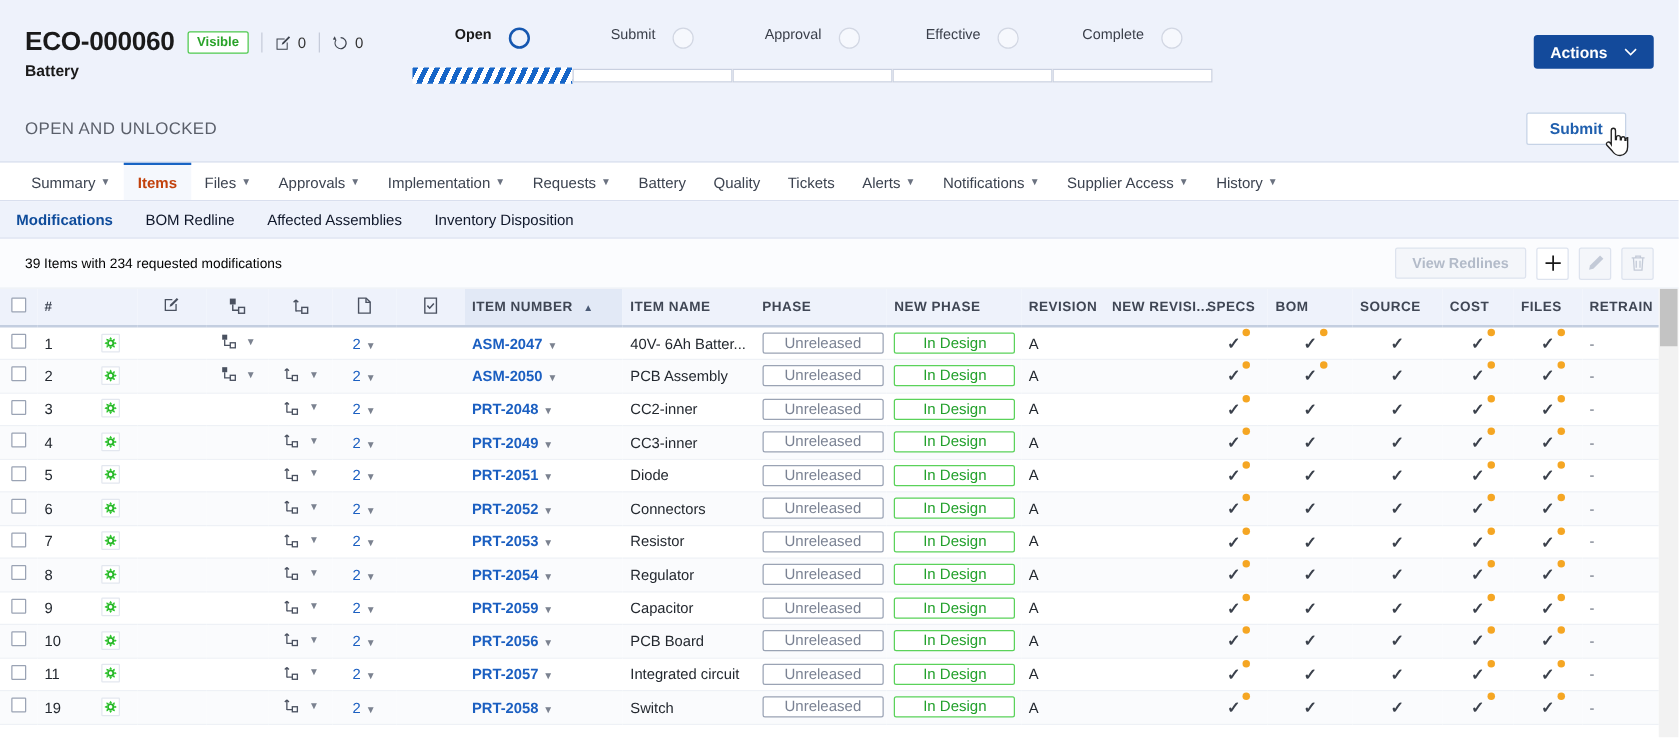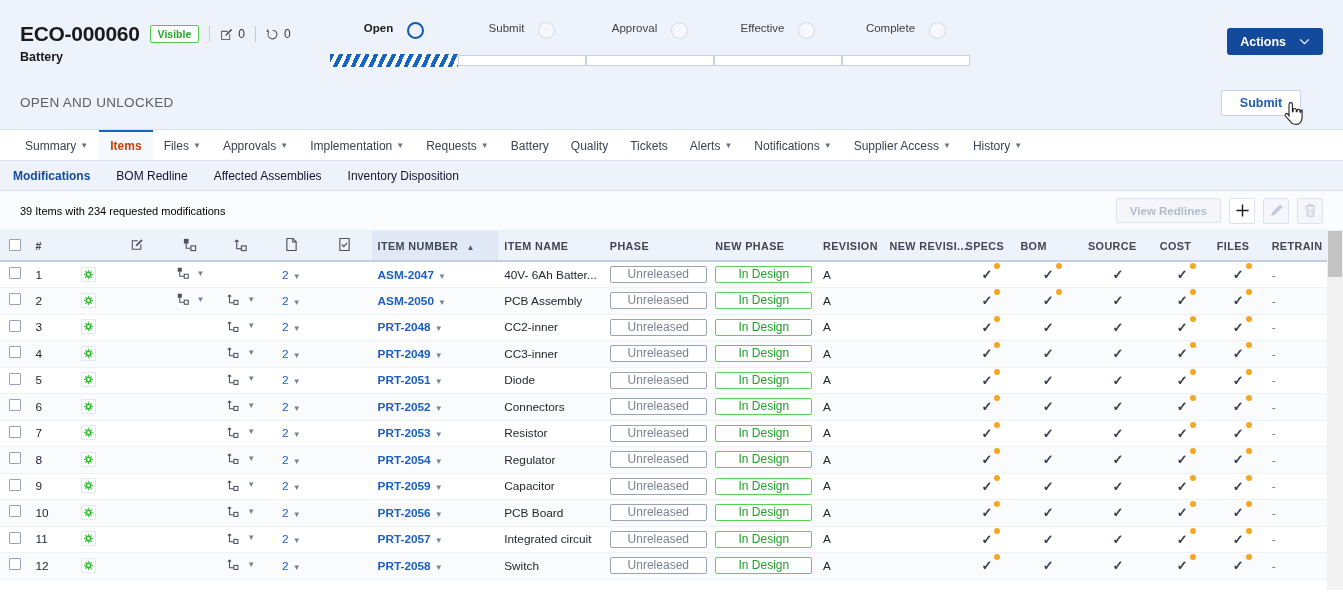--- a/index.html
+++ b/index.html
@@ -761,21 +761,21 @@
             <td></td>
             <td class="c-center"><span class="chk-cell"><span class="chk">✓</span><span class="dot"></span></span></td>
             <td class="c-center"><span class="chk-cell"><span class="chk">✓</span></span></td>
             <td class="c-center"><span class="chk-cell"><span class="chk">✓</span></span></td>
             <td class="c-center"><span class="chk-cell"><span class="chk">✓</span><span class="dot"></span></span></td>
             <td class="c-center"><span class="chk-cell"><span class="chk">✓</span><span class="dot"></span></span></td>
             <td><span class="dash">-</span></td>
           </tr>
           <tr>
             <td class="c-center"><span class="cb"></span></td>
-            <td>12</td>
+            <td>19</td>
             <td class="c-center"><span class="gearbox">
                 <svg width="11" height="11" viewBox="0 0 16 16">
                   <circle cx="8" cy="8" r="3.1" fill="none" stroke="#25b525" stroke-width="2"></circle>
                   <path d="M8 0.8l1.6 2.4-1.6 1-1.6-1zM15.2 8l-2.4 1.6-1-1.6 1-1.6zM8 15.2l-1.6-2.4 1.6-1 1.6 1zM0.8 8l2.4-1.6 1 1.6-1 1.6zM13 3l-.6 2.8-1.8-.6.4-1.9zM13 13l-2.8-.6.6-1.8 1.9.4zM3 13l.6-2.8 1.8.6-.4 1.9zM3 3l2.8.6-.6 1.8L3.3 5z" fill="#2dc62d"></path>
                 </svg>
               </span></td>
             <td class="c-center"></td>
             <td class="c-center"></td>
             <td class="c-center"><span class="hier">
                 <svg width="14" height="14" viewBox="0 0 16 16">

